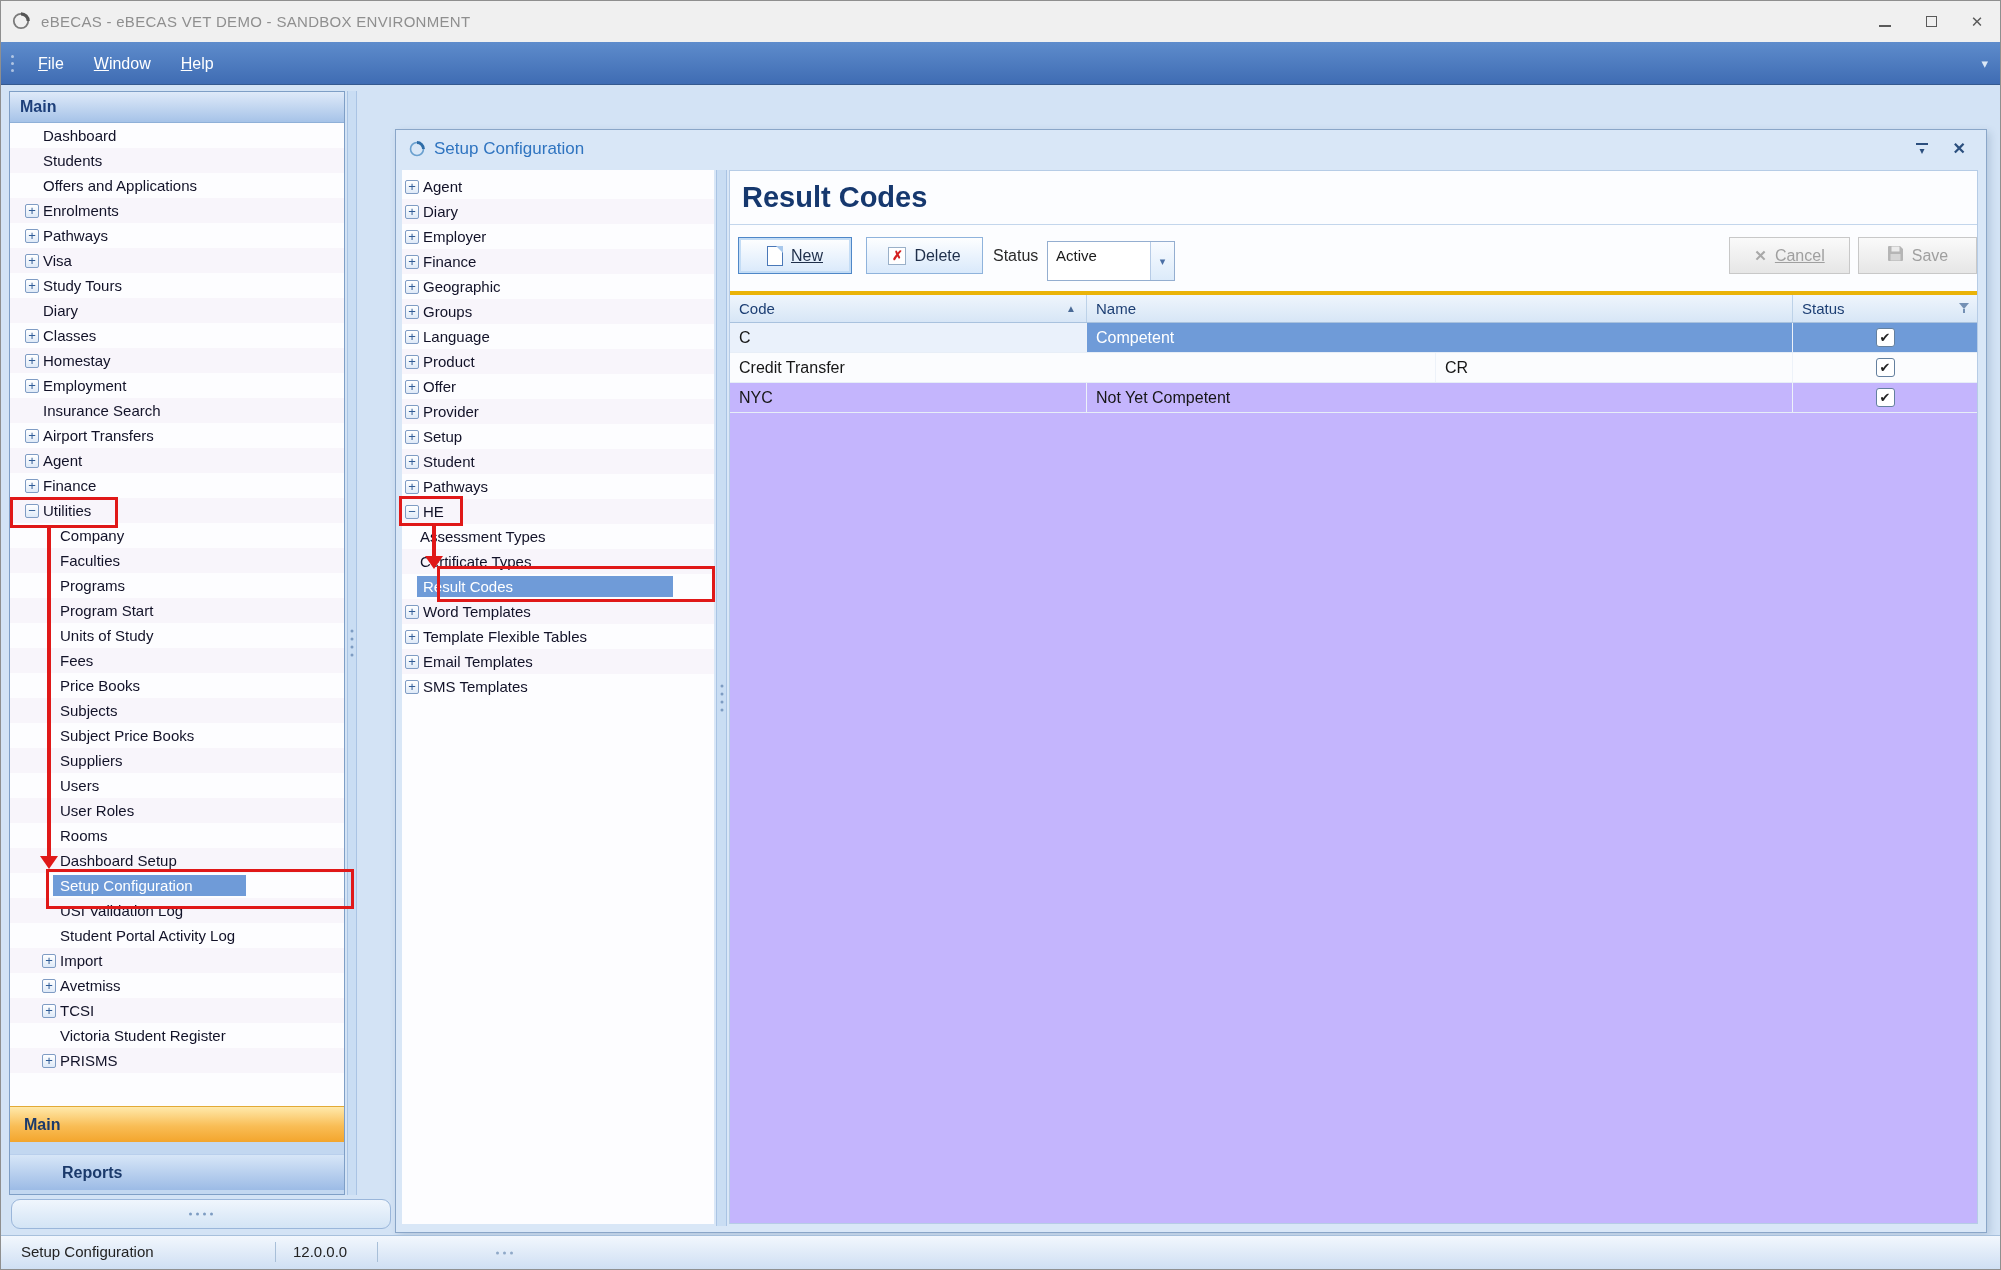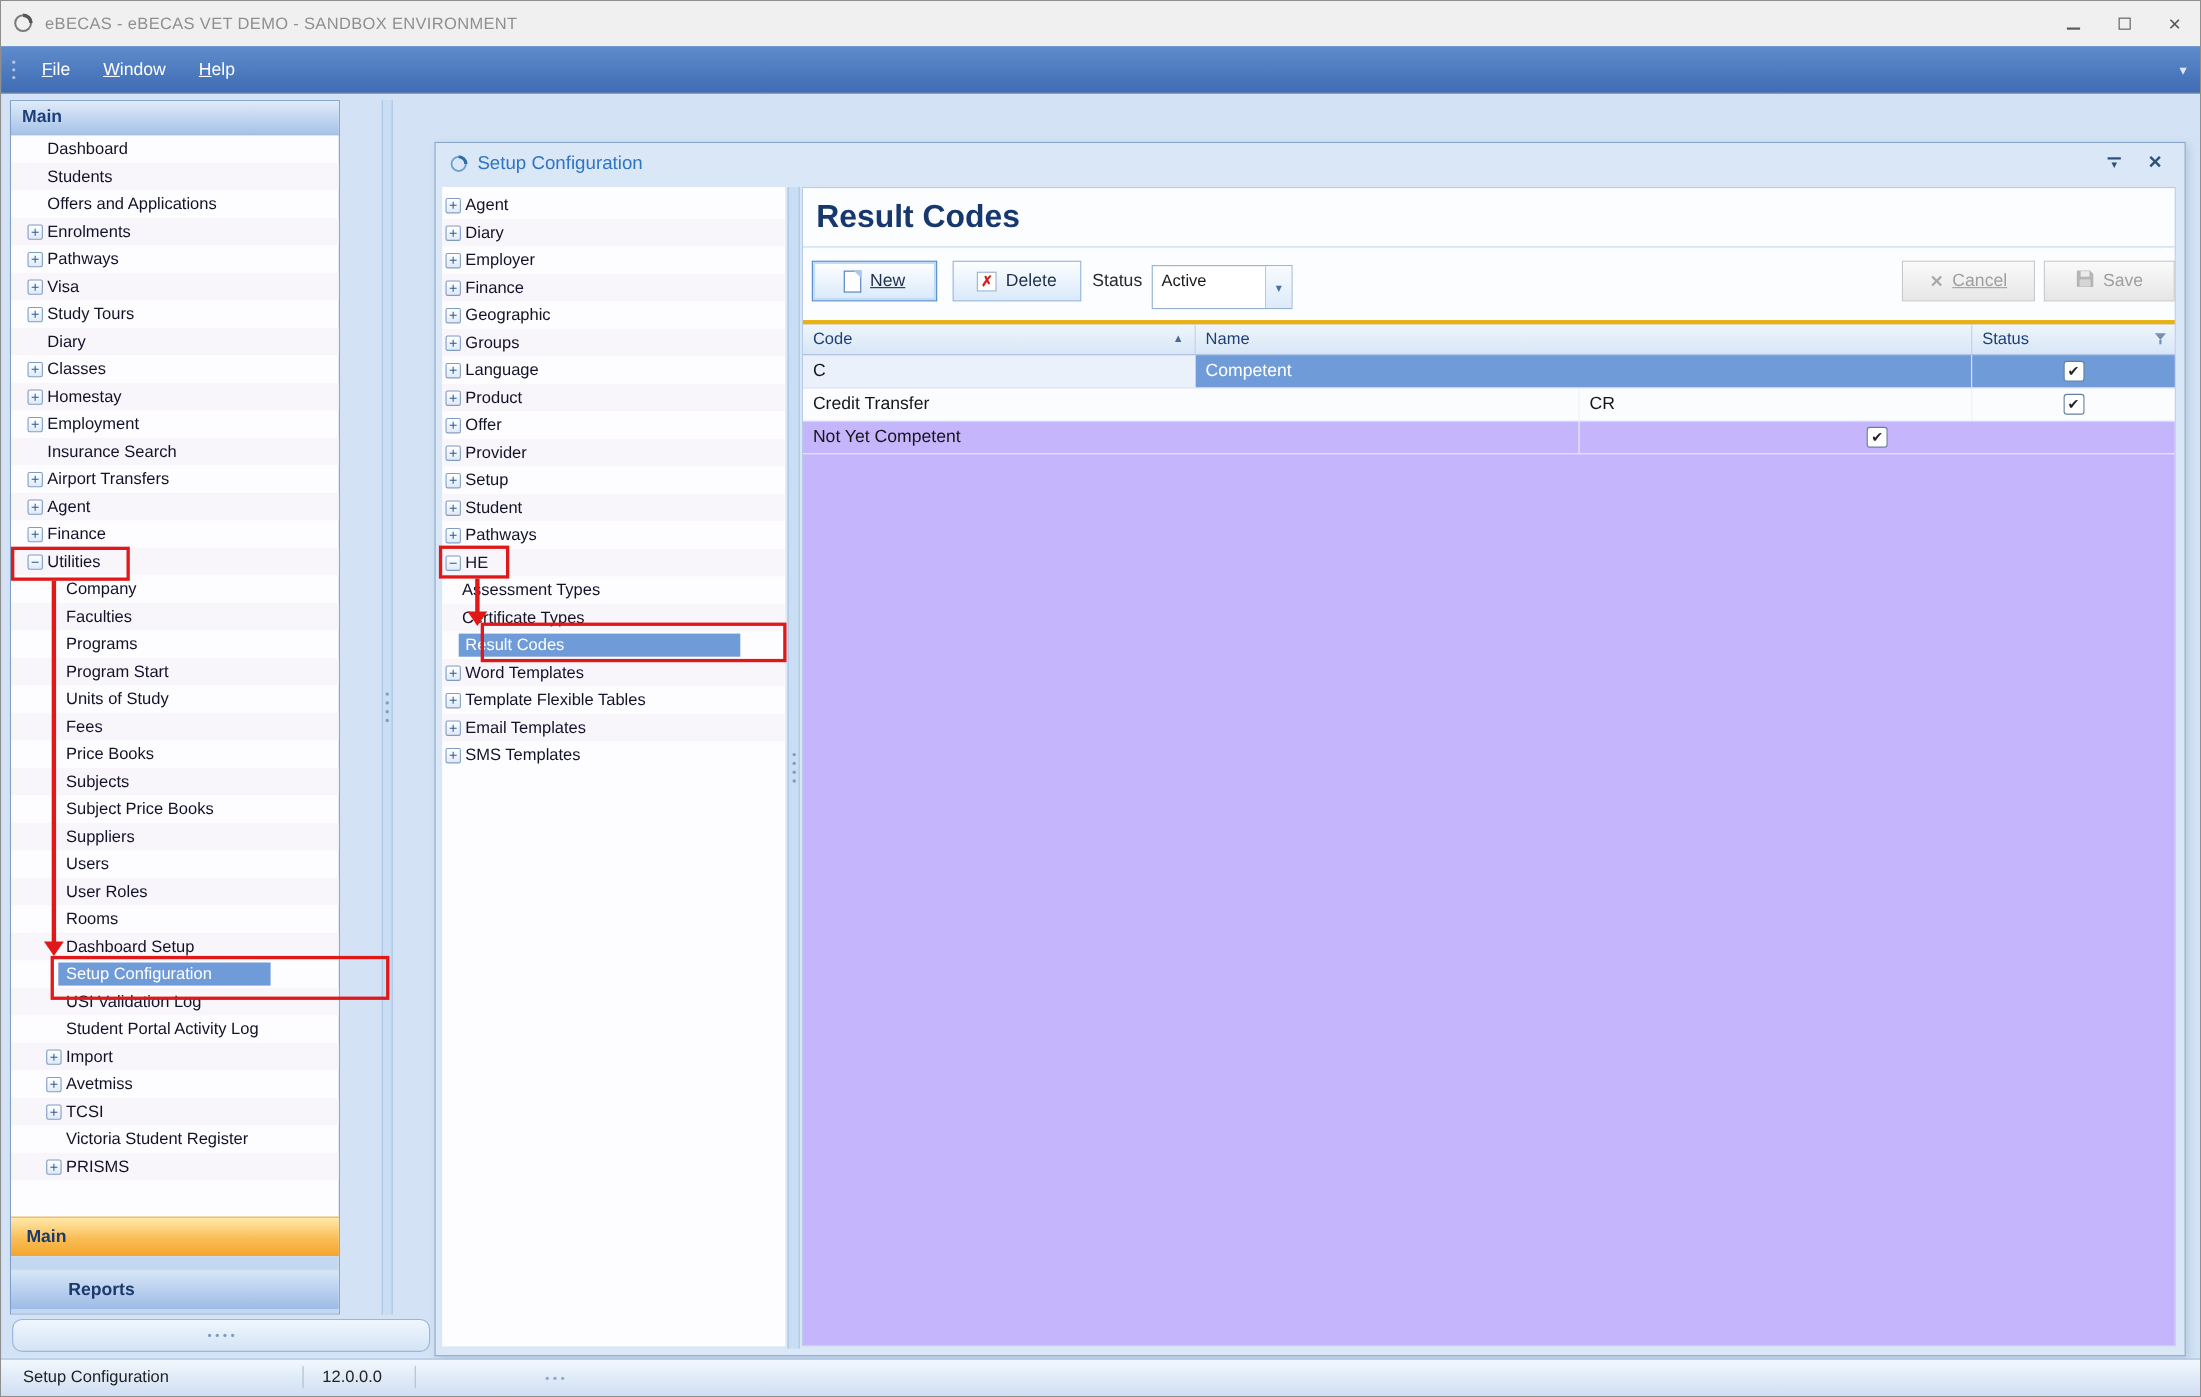--- a/index.html
+++ b/index.html
@@ -19,21 +19,21 @@
 
 .menubar{position:absolute;top:41px;left:0;right:0;height:43px;background:linear-gradient(#5e8ccc,#3f6cb3);border-bottom:1px solid #35598f}
 .menu-grip{position:absolute;left:10px;top:13px;display:flex;flex-direction:column;gap:4px}
 .menu-grip i{width:3px;height:3px;border-radius:50%;background:rgba(255,255,255,.55)}
 .menu-items{position:absolute;left:22px;top:0;height:43px;display:flex}
 .menu-item{display:inline-block;padding:0 15px;line-height:43px;color:#fff;font-size:16px}
 .menu-item::first-letter{text-decoration:underline}
 .menu-overflow{position:absolute;right:12px;top:0;line-height:43px;color:#dce8f6;font-size:13px}
 
 
-.sidebar{position:absolute;left:8px;top:90px;width:300px;height:1104px;border:1px solid #7f9fc6;background:#fdfdff}
+.sidebar{position:absolute;left:8px;top:90px;width:336px;height:1104px;border:1px solid #7f9fc6;background:#fdfdff}
 .sb-header{height:31px;background:linear-gradient(#dfeaf9,#a6c3e8);border-bottom:1px solid #8fb0d8;color:#1d3f7a;font-weight:bold;font-size:16px;line-height:30px;padding-left:10px}
 #sb-tree{position:absolute;top:31px;left:0;right:0;height:983px;overflow:hidden}
 .titem{display:flex;align-items:center;height:25px;font-size:15px;color:#121228;white-space:nowrap}
 #sb-tree .titem:nth-child(even){background:#f8f5fb}
 #sb-tree .lvl0{padding-left:15px}
 #sb-tree .lvl1{padding-left:32px}
 .expander{flex:0 0 14px;width:14px;height:14px;border:1px solid #7f9cc4;border-radius:2px;background:linear-gradient(#ffffff,#dfeaf8);color:#2f5b96;font-size:13px;line-height:11px;text-align:center;margin-right:4px}
 .expander.noicon{visibility:hidden}
 .tlabel{white-space:nowrap}
 #sb-tree .sel .tlabel{background:#6f9bd8;color:#fff;margin-left:-7px;padding:2px 6px 2px 7px;min-width:193px}
@@ -512,20 +512,21 @@
               </div>
             </div>
             <div class="g-row">
               <div class="g-cell c-name">Credit Transfer</div>
               <div class="g-cell c-code">CR</div>
               <div class="g-cell c-status">
                 <span class="checkbox checked">✔</span>
               </div>
             </div>
             <div class="g-row">
+              <div class="g-cell c-code">NYC</div>
               <div class="g-cell c-name">Not Yet Competent</div>
               <div class="g-cell c-status">
                 <span class="checkbox checked">✔</span>
               </div>
             </div>
           </div>
       </div>
     </div>
   </div>
 

